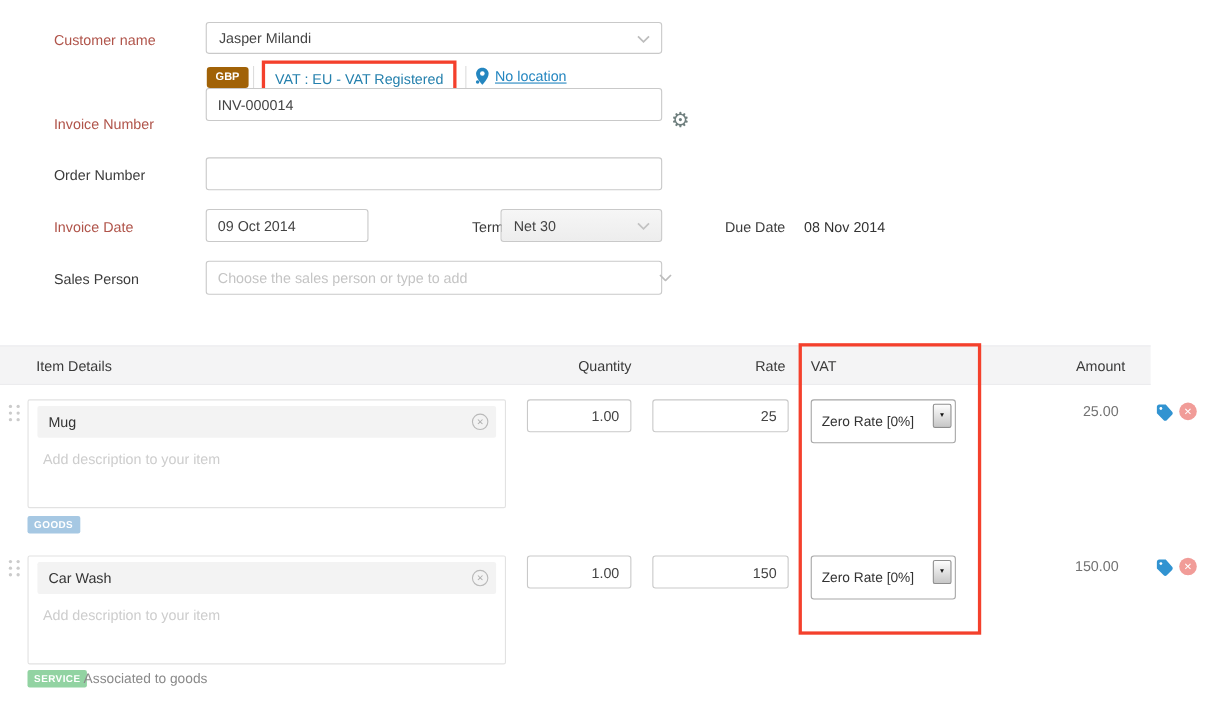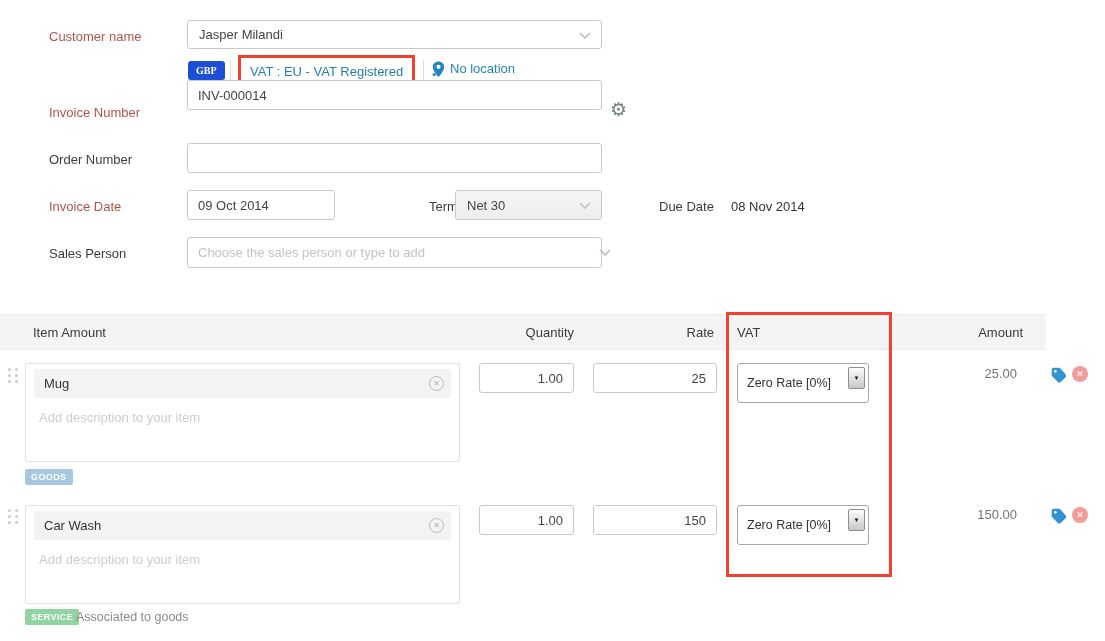--- a/index.html
+++ b/index.html
@@ -16,28 +16,28 @@
   .tinput.num { text-align:right; }
 
   .selbox { position:absolute; border:1px solid #c9c9c9; border-radius:3px; background:#fff;
             display:flex; align-items:center; font-size:13px; color:#444; padding:0 28px 0 11px; cursor:pointer; }
   .selbox.gray { background:linear-gradient(#f6f6f6,#ededed); }
   .selbox .chev { position:absolute; right:10px; top:50%; margin-top:-3px; }
 
   .vdiv { position:absolute; width:1px; height:22px; background:#ddd; }
 
   .badge { position:absolute; color:#fff; font-weight:bold; border-radius:3px; white-space:nowrap; }
-  .badge.cur { font-size:10px; padding:4px 8px; background:#1d4ed8;font-family:Liberation Serif, serif; }
+  .badge.cur { font-size:10px; padding:4px 8px; background:#a16207; }
   .badge.type { font-size:9px; letter-spacing:.4px; padding:3px 6px; border-radius:2px; }
 
   .vat-annot { position:absolute; left:238px; top:55px; width:177px; height:32px;
                border:3px solid #f4402c; display:flex; align-items:center; padding-left:9px;
                font-size:13px; color:#2580ad; background:#fff; white-space:nowrap; }
-  .loclink { position:absolute; left:432px; top:61px; display:flex; gap:5px;
-             font-size:13px; color:#2486c0; cursor:pointer; }
+  .loclink { position:absolute; left:432px; top:61px; display:flex; align-items:center; gap:5px;
+             font-size:13px; color:#2486c0; cursor:pointer;text-decoration:underline; }
 
   .gear { position:absolute; left:610px; top:100px; font-size:19px; color:#6f7f7e; cursor:pointer; line-height:1; }
 
   .thead { position:absolute; left:0; top:314px; width:1046px; height:36px; background:#f4f4f5;
            border-top:1px solid #ececee; border-bottom:1px solid #ececee; }
   .th { position:absolute; top:10px; font-size:13px; color:#3a3a3a; }
   .th.r { text-align:right; }
 
   .red-col-annot { position:absolute; left:726px; top:312px; width:166px; height:265px;
                    border:3px solid #f4402c; pointer-events:none; z-index:30; }
@@ -122,21 +122,21 @@
 
   <div class="lbl" style="left:8px; top:246px;">Sales Person</div>
   <div style="position:absolute; left:187px; top:237px; width:438px; height:31px;">
     <input class="tinput" style="left: 0px; top: 0px; width: 415px; height: 31px;" placeholder="Choose the sales person or type to add">
     <svg style="position:absolute; right:14px; top:12px;" width="12" height="7" viewBox="0 0 12 7">
         <polyline points="1,1 6,6 11,1" fill="none" stroke="#bdbdbd" stroke-width="1.6"></polyline>
       </svg>
   </div>
 
   <div class="thead">
-    <div class="th" style="left:33px;">Item Amount</div>
+    <div class="th" style="left:33px;">Item Details</div>
     <div class="th r" style="left:460px; width:114px;">Quantity</div>
     <div class="th r" style="left:614px; width:100px;">Rate</div>
     <div class="th" style="left:737px;">VAT</div>
     <div class="th r" style="left:923px; width:100px;">Amount</div>
   </div>
 
   <div class="dragdots" style="top:368px;">
       <span></span>
       <span></span>
       <span></span>

